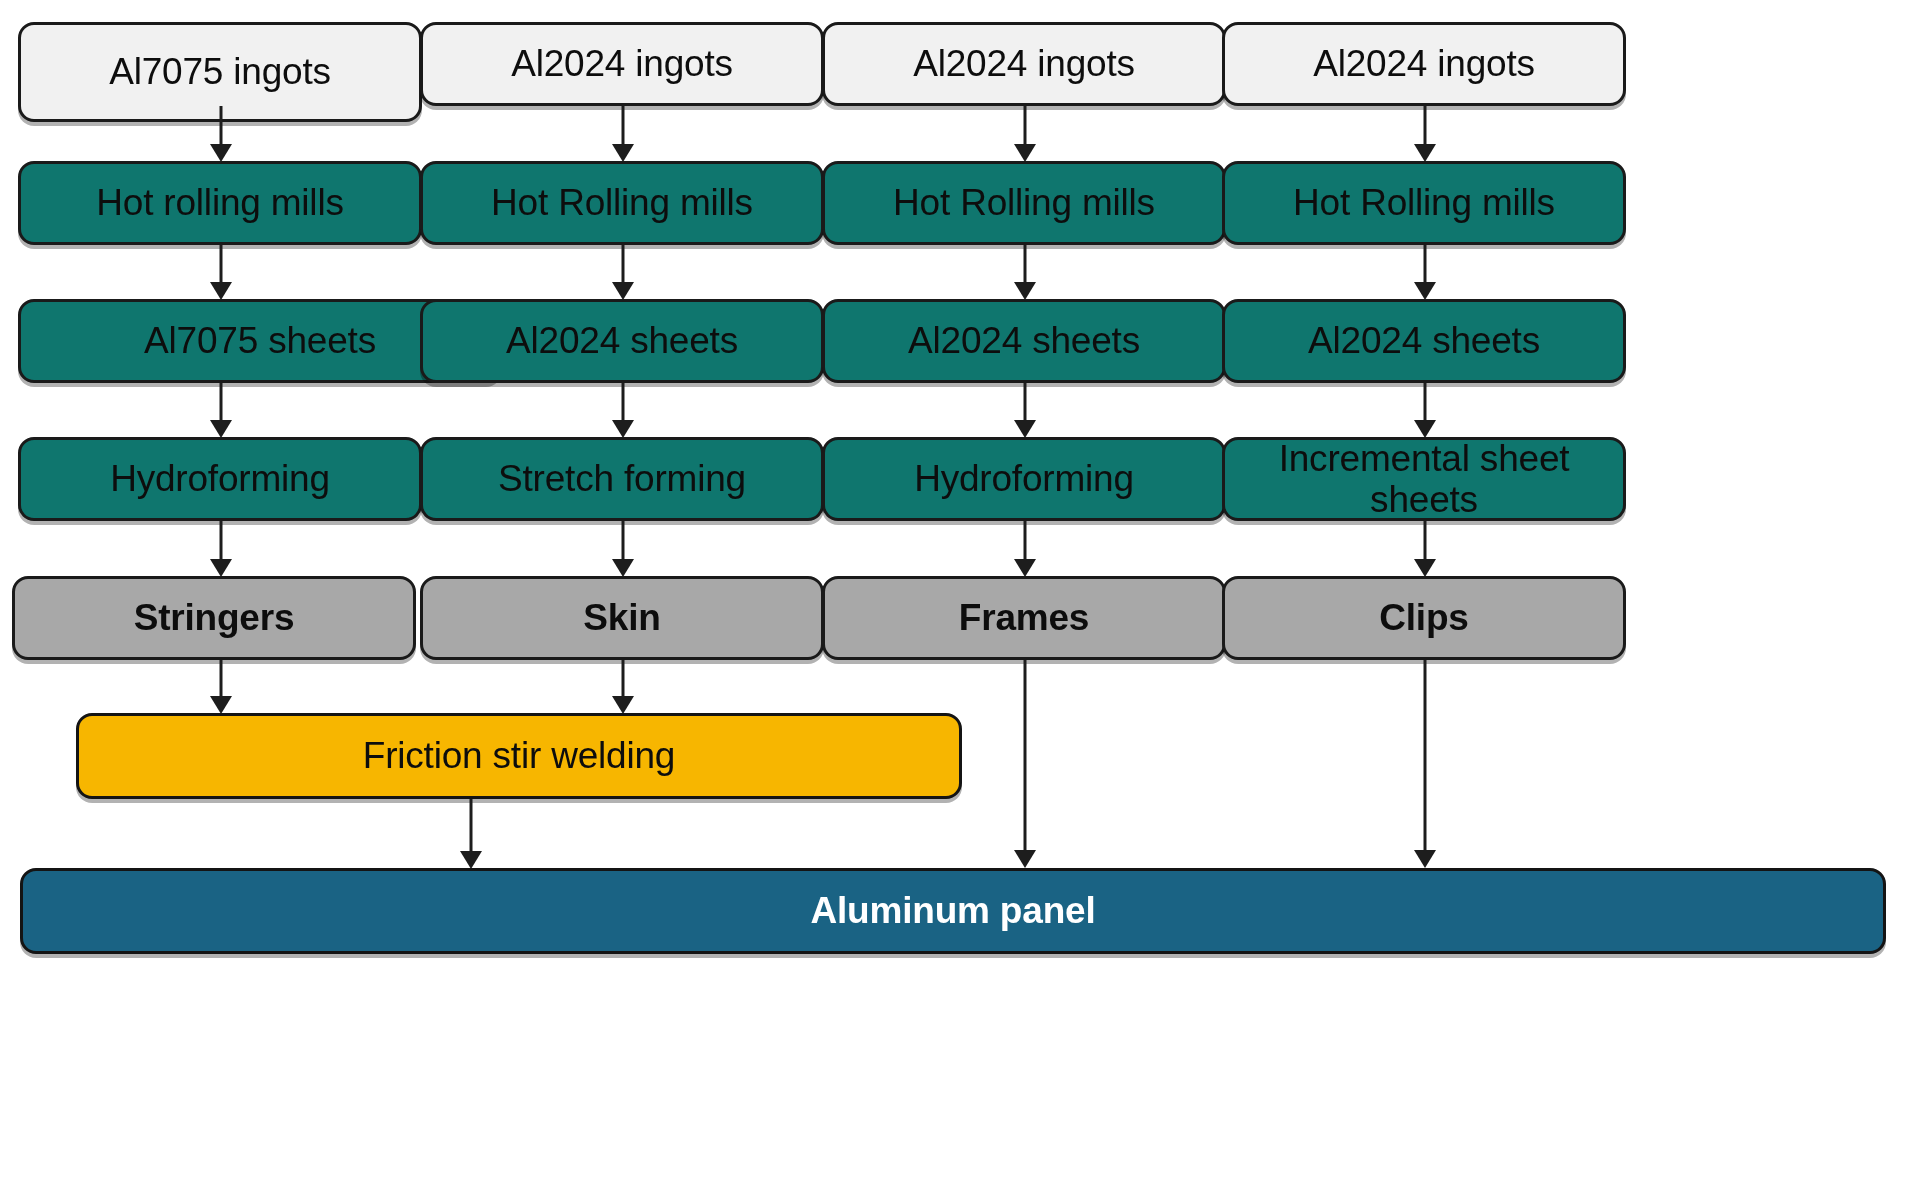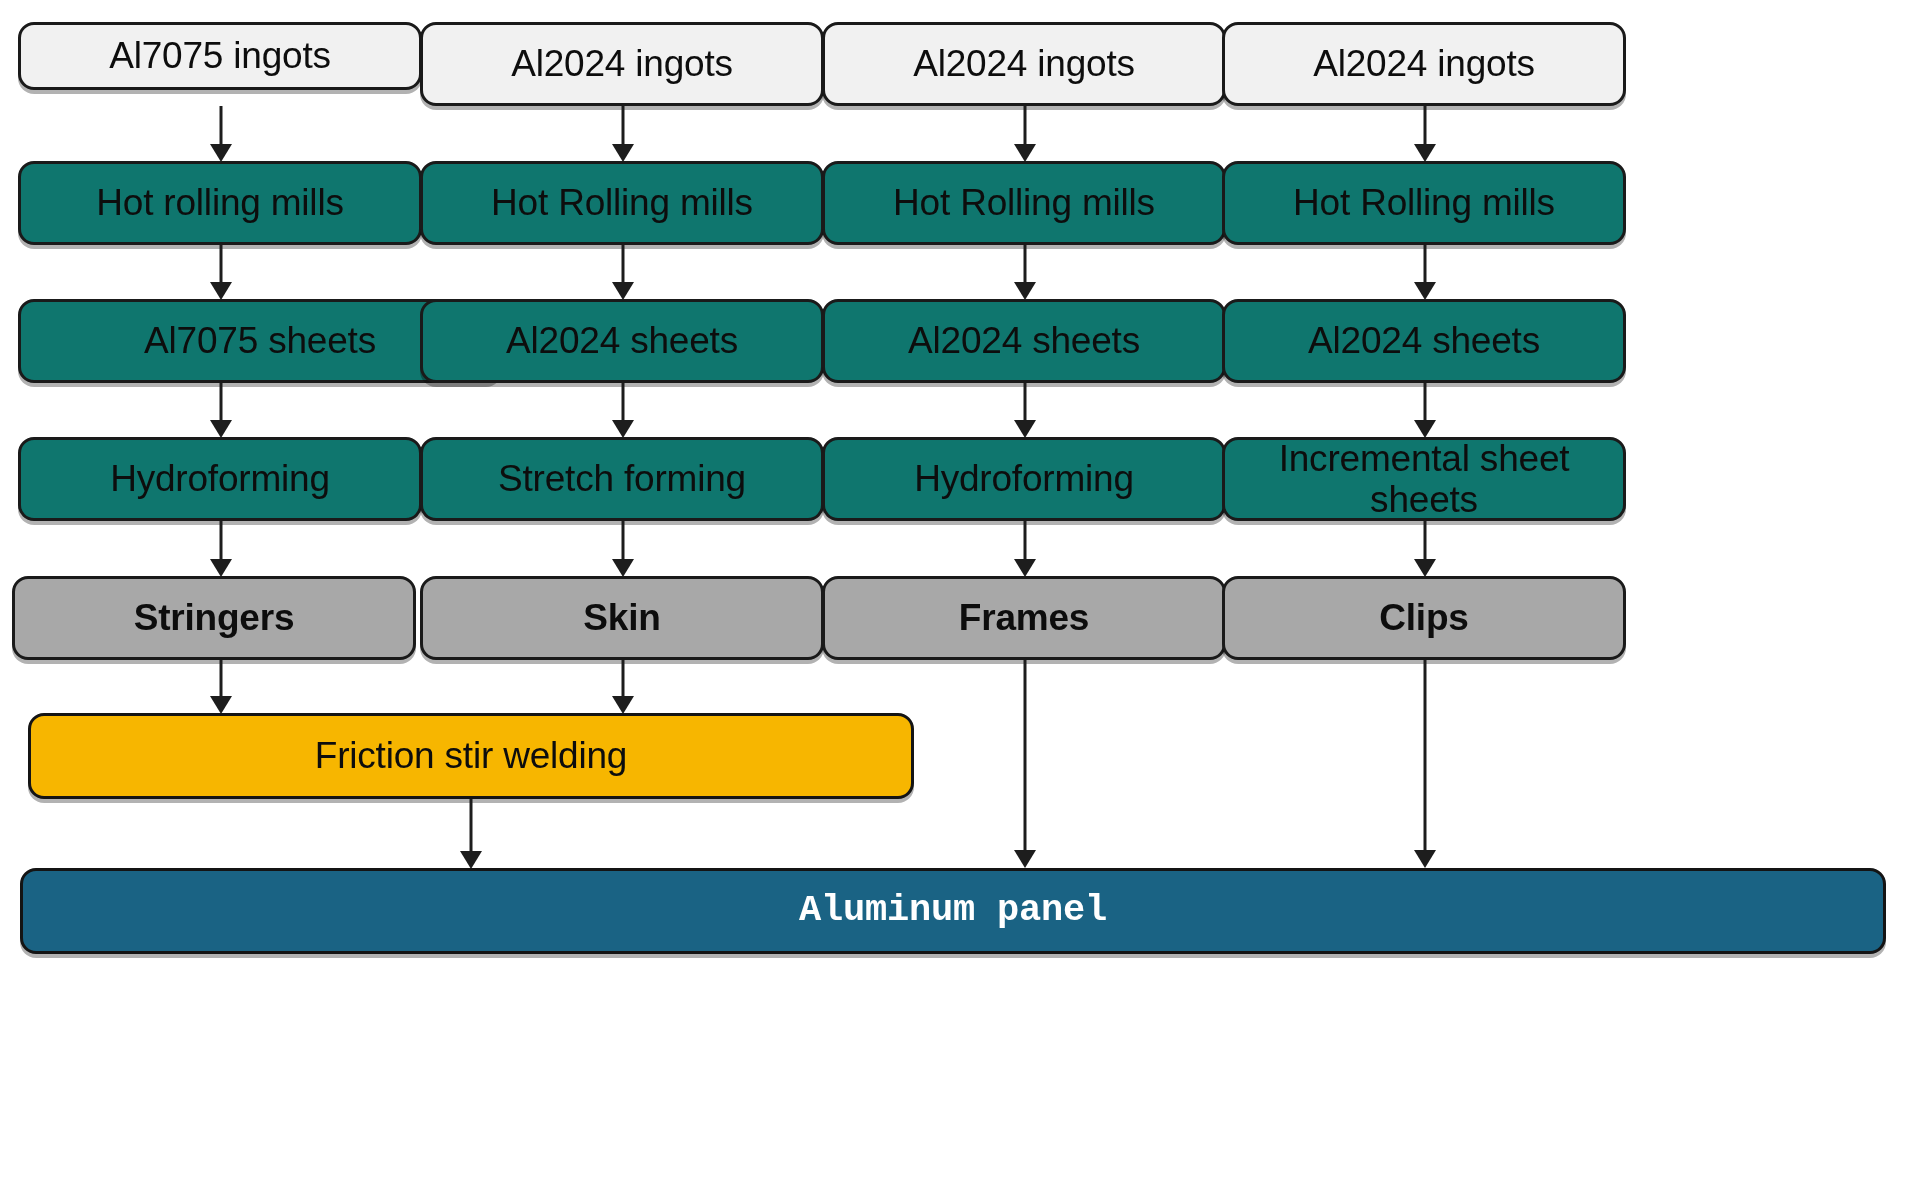--- a/index.html
+++ b/index.html
@@ -43,20 +43,21 @@
   .node.process {
     background: #0f766e;
   }
   .node.part {
     background: #a8a8a8;
     font-weight: bold;
   }
   .node.weld {
     background: #f7b600;
     border-color: #141414;
+    margin-left: 48px;
   }
   .node.panel {
     background: #1a6384;
     color: #ffffff;
     font-weight: bold;
     border-color: #141414;
   }
 
   
   .conn {
@@ -69,21 +70,21 @@
   }
   .conn polygon {
     fill: #1d1d1d;
   }
 </style>
 </head>
 <body>
 
 <div id="canvas">
 
-  <div class="node material" style="left:18px; top:22px; width:404px; height:68px;">
+  <div class="node material" style="left:18px; top:22px; width:404px; height:100px;">
     <span class="lbl">Al7075 ingots</span>
   </div>
 
   <svg class="conn" style="left:190px; top:106px; width:62px; height:56px;" viewBox="0 0 62 56">
     <line x1="31" y1="0" x2="31" y2="42"></line>
     <polygon points="20,38 42,38 31,56"></polygon>
   </svg>
 
   <div class="node process" style="left:18px; top:161px; width:404px; height:84px;">
     <span class="lbl">Hot rolling mills</span>
@@ -258,17 +259,17 @@
 
   <div class="node weld" style="left:28px; top:713px; width:886px; height:86px;">
     <span class="lbl">Friction stir welding</span>
   </div>
 
   <svg class="conn" style="left:440px; top:799px; width:62px; height:70px;" viewBox="0 0 62 70">
     <line x1="31" y1="0" x2="31" y2="56"></line>
     <polygon points="20,52 42,52 31,70"></polygon>
   </svg>
 
-  <div class="node panel" style="left:20px; top:868px; width:1866px; height:86px;font-family:Liberation Mono, monospace;">
+  <div class="node panel" style="left:20px; top:868px; width:1866px; height:86px;">
     <span class="lbl">Aluminum panel</span>
   </div>
 
 </div>
 
 </body></html>

